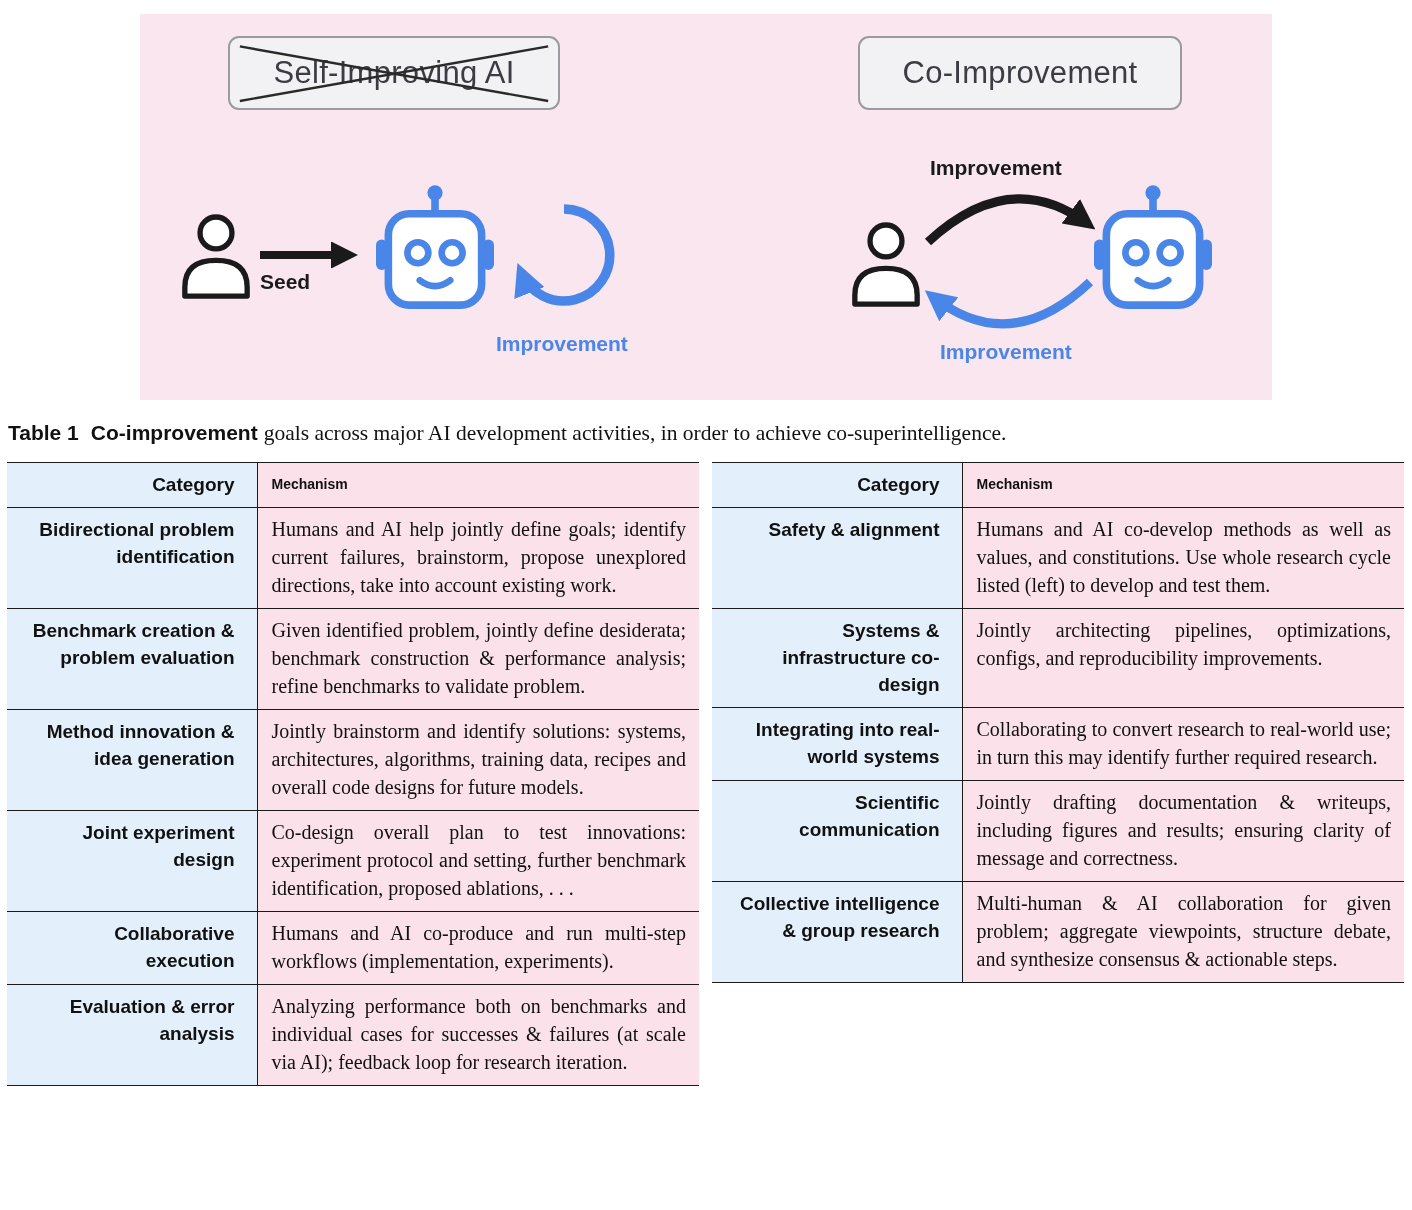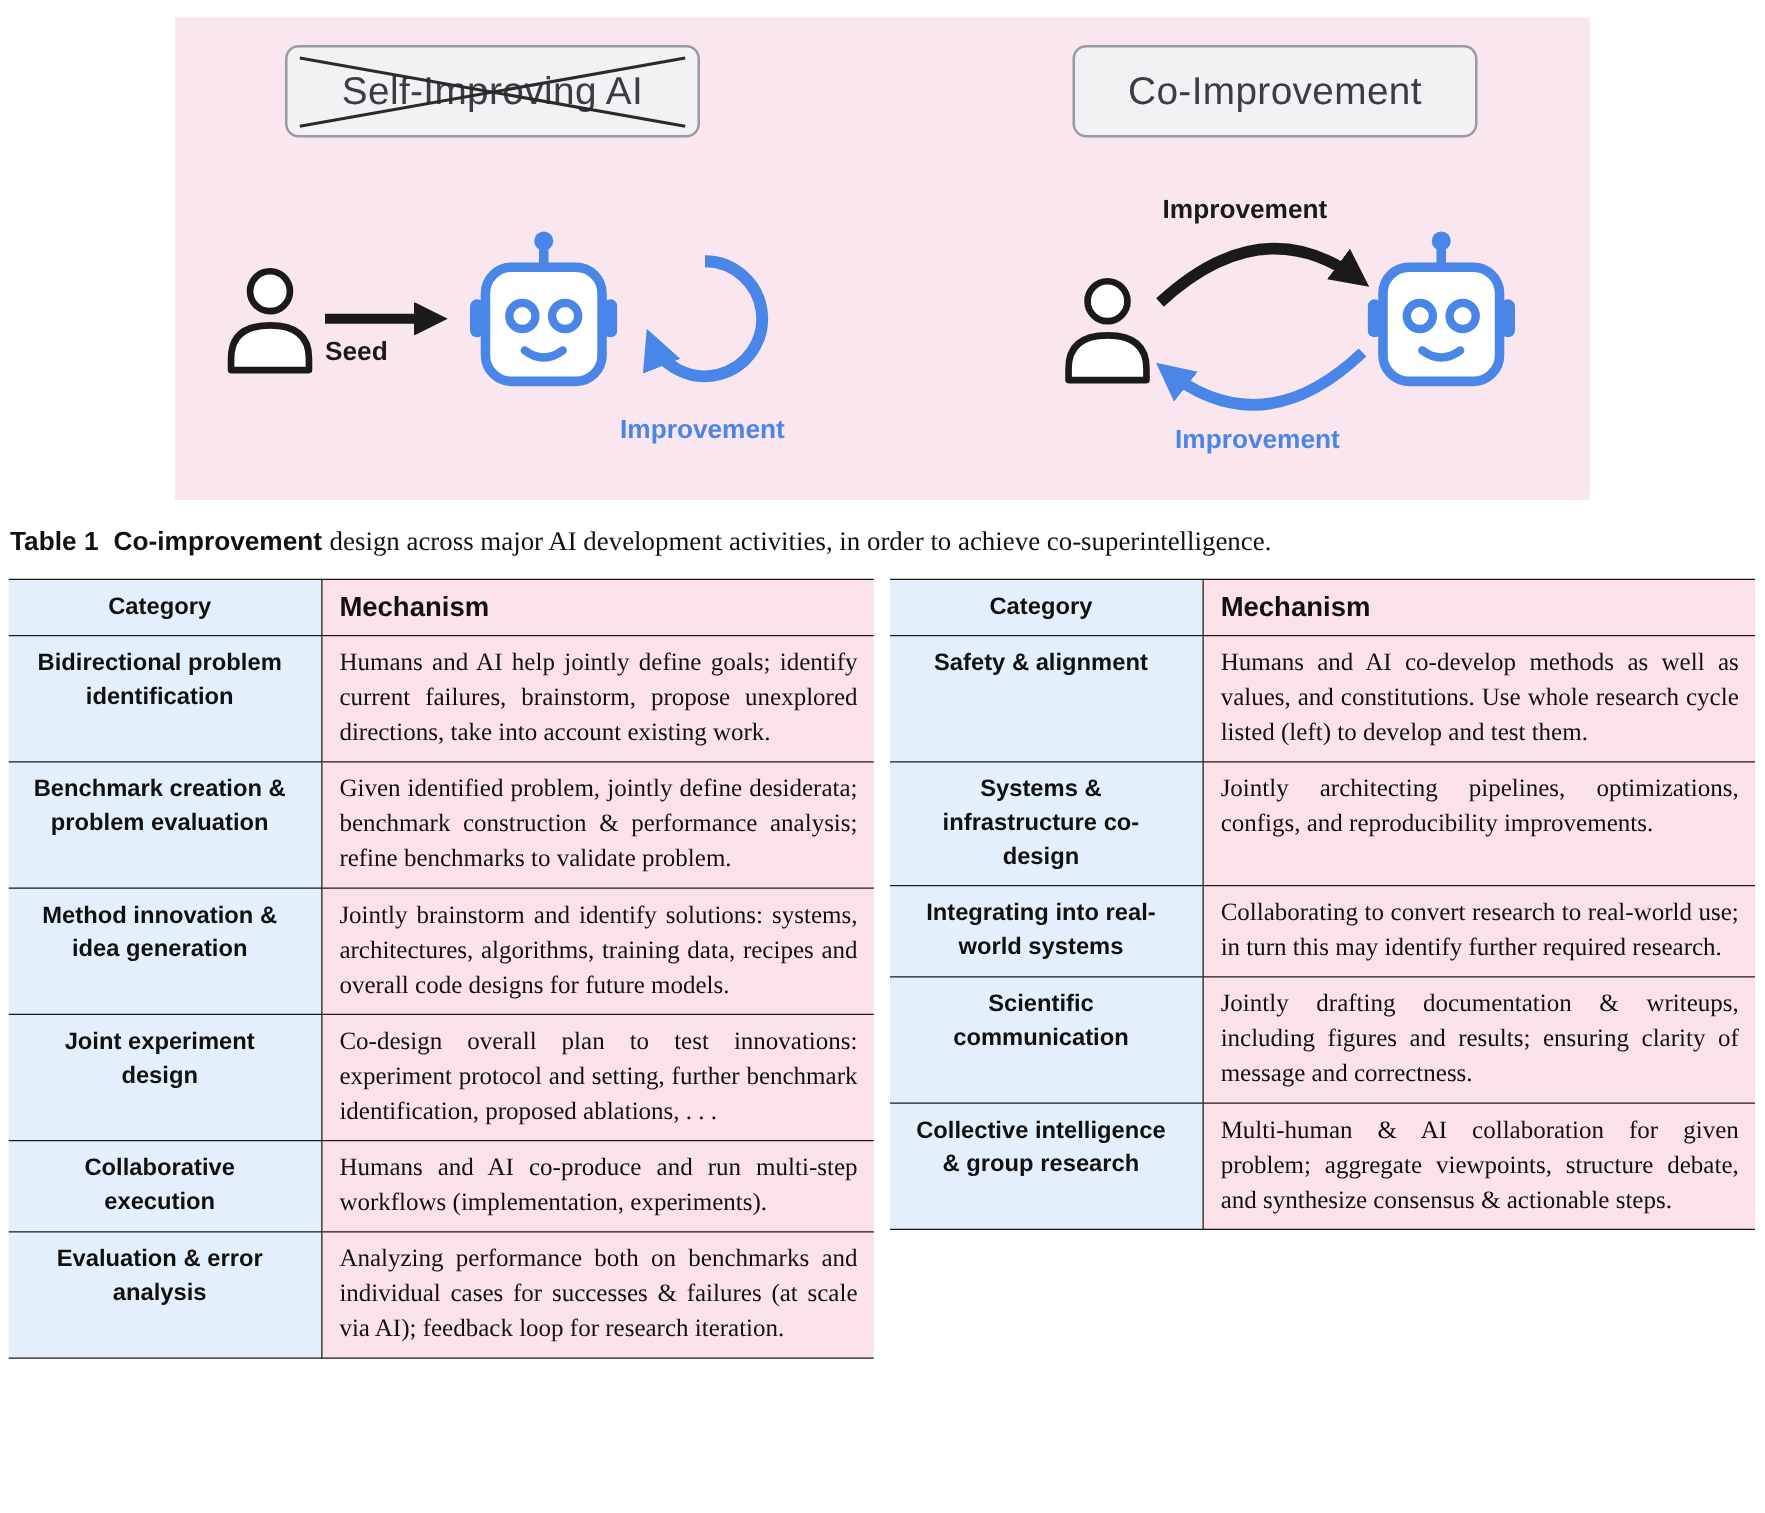--- a/index.html
+++ b/index.html
@@ -65,28 +65,28 @@
     border-top:1.5px solid #1a1a1a;
     border-bottom:1.5px solid #1a1a1a;
     vertical-align:top;
   }
   th.cat, td.cat {
     background:var(--cat-bg, #e3effa);
     border-right:1.5px solid #1a1a1a;
     font-weight:bold; font-size:19px;
     padding:8px 22px 9px 14px;
     line-height:27px;
-    text-align:center;
+    text-align:right;
   }
   th.mech, td.mech {
     background:var(--mech-bg, #fbe2ea);
     padding:7px 13px 9px 14px;
     text-align:left;
   }
-  th.mech { font-weight:bold; font-size:22px; line-height:27px; padding-top:8px; }
+  th.mech { font-weight:bold; font-size:14px; line-height:27px; padding-top:8px; }
   td.mech {
     font-family:"Liberation Serif", serif;
     font-size:20px; line-height:28px;
     text-align:justify;
   }
 </style>
 </head>
 <body>
 
 <svg width="0" height="0" style="position:absolute" aria-hidden="true">
@@ -162,21 +162,21 @@
     <svg class="abs" style="left:778px; top:150px" width="184" height="192">
       <path d="M 10 78 Q 92 2 170 60" fill="none" stroke="#1a1a1a" stroke-width="9" marker-end="url(#ah-black)"></path>
       <path d="M 172 118 Q 92 194 14 132" fill="none" stroke="#4a86e8" stroke-width="9" marker-end="url(#ah-blue)"></path>
     </svg>
 
     <div class="lbl lbl-blue center" style="left:800px; top:326px; width:145px">Improvement</div>
   </div>
 </div>
 
 <div class="caption">
-  <span class="cap-bold">Table 1</span><span class="cap-bold cap-term">Co-improvement</span><span class="cap-serif">design across major AI development activities, in order to achieve co-superintelligence.</span>
+  <span class="cap-bold">Table 1</span><span class="cap-bold cap-term">Co-improvement</span><span class="cap-serif">goals across major AI development activities, in order to achieve co-superintelligence.</span>
 </div>
 
 <div class="tables">
 
   <table class="goals">
     <colgroup>
         <col class="cat-col">
         <col>
       </colgroup>
     <tbody>

